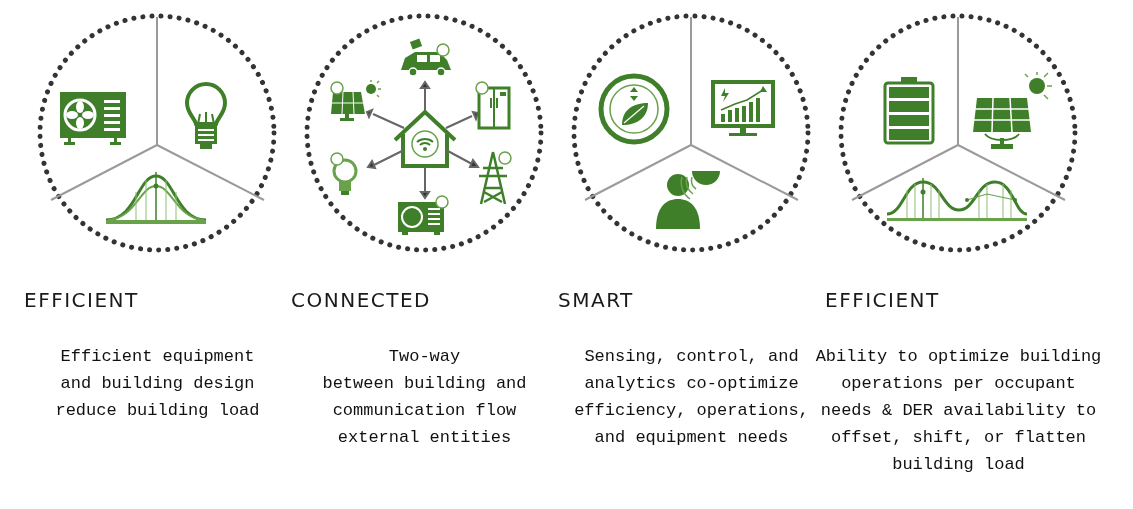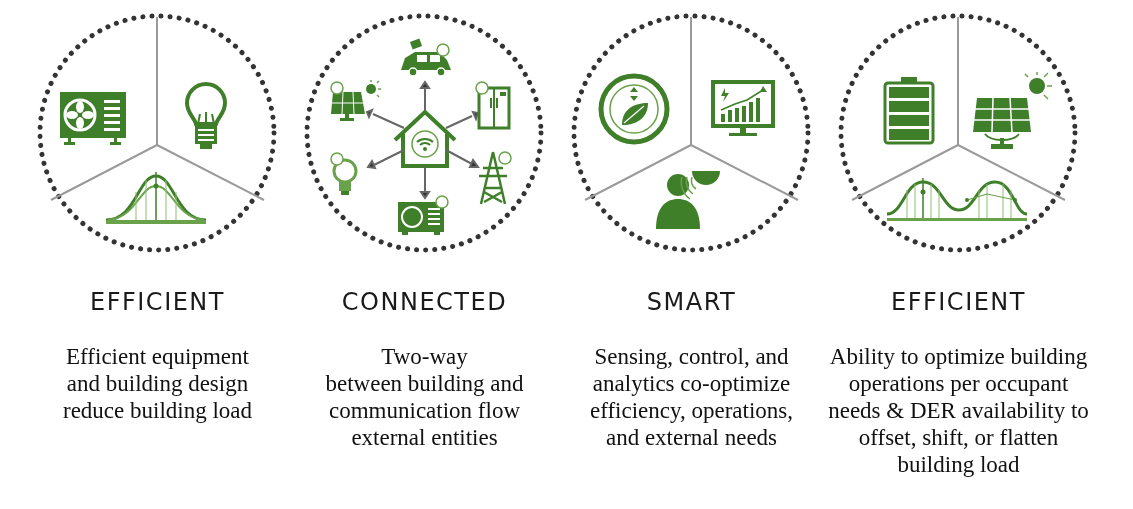--- a/index.html
+++ b/index.html
@@ -1,24 +1,24 @@
 <!DOCTYPE html>
 <html><head>
 <meta charset="utf-8">
 <style>
   html, body { margin: 0; padding: 0; background: #ffffff; }
   body { width: 1133px; height: 509px; position: relative; overflow: hidden;
          font-family: "Liberation Sans", "DejaVu Sans", sans-serif; color: #111; }
   .pillar { position: absolute; top: 0; width: 267px; height: 509px; }
   .pillar svg.ring { position: absolute; left: 0; top: 0; }
-  .title { position: absolute; top: 288px; left: 0; width: 100%; text-align: center;
-           font-family: "DejaVu Sans", sans-serif; font-size: 24px; letter-spacing: 1.5px;
+  .title { position: absolute; top: 288px; left: 0; width: 100%; text-align: left;
+           font-family: "DejaVu Sans", sans-serif; font-size: 20px; letter-spacing: 1.5px;
            color: #1a1a1a; font-weight: normal; }
   .desc { position: absolute; top: 343px; left: -10px; width: calc(100% + 20px); text-align: center;
-          font-family: Liberation Serif, serif; font-size: 23px; line-height: 27px; color: #111; }
+          font-family: Liberation Mono, monospace; font-size: 17px; line-height: 27px; color: #111; }
   .desc span { display: block; white-space: nowrap; }
 </style>
 </head>
 <body>
 
 <div class="pillar" style="left:24px;">
   <svg class="ring" width="267" height="270" viewBox="0 0 267 270">
     <circle cx="133" cy="133" r="117" fill="none" stroke="#333" stroke-width="5" stroke-dasharray="0.1 9" stroke-linecap="round"></circle>
     <g stroke="#9a9a9a" stroke-width="2">
       <line x1="133" y1="145" x2="133" y2="17"></line>
@@ -231,21 +231,21 @@
           <path d="M31 10 A15 15 0 0 0 37 27"></path>
           <path d="M26 10 A20 20 0 0 0 34 32"></path>
       </g>
     </g>
   </svg>
   <div class="title">SMART</div>
   <div class="desc">
     <span>Sensing, control, and</span>
     <span>analytics co-optimize</span>
     <span>efficiency, operations,</span>
-    <span>and external needs</span>
+    <span>and equipment needs</span>
   </div>
 </div>
 
 <div class="pillar" style="left:825px;">
   <svg class="ring" width="267" height="270" viewBox="0 0 267 270">
     <circle cx="133" cy="133" r="117" fill="none" stroke="#333" stroke-width="5" stroke-dasharray="0.1 9" stroke-linecap="round"></circle>
     <g stroke="#9a9a9a" stroke-width="2">
       <line x1="133" y1="145" x2="133" y2="17"></line>
       <line x1="133" y1="145" x2="27" y2="200"></line>
       <line x1="133" y1="145" x2="240" y2="200"></line>

